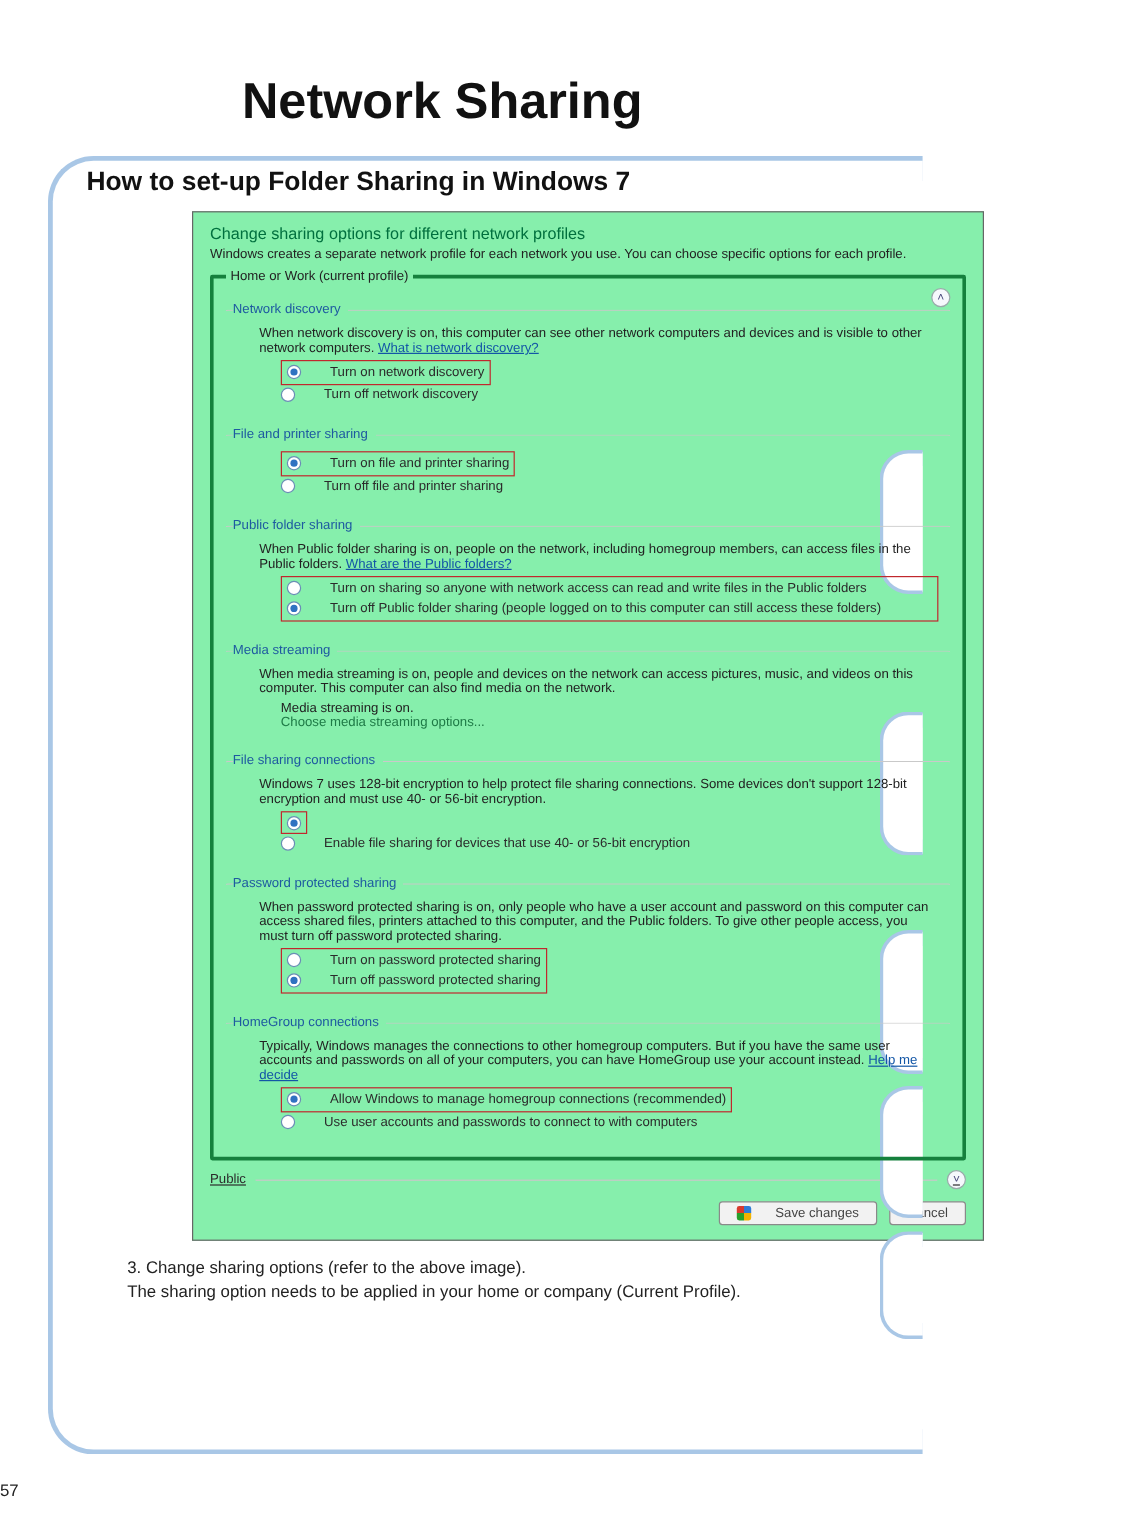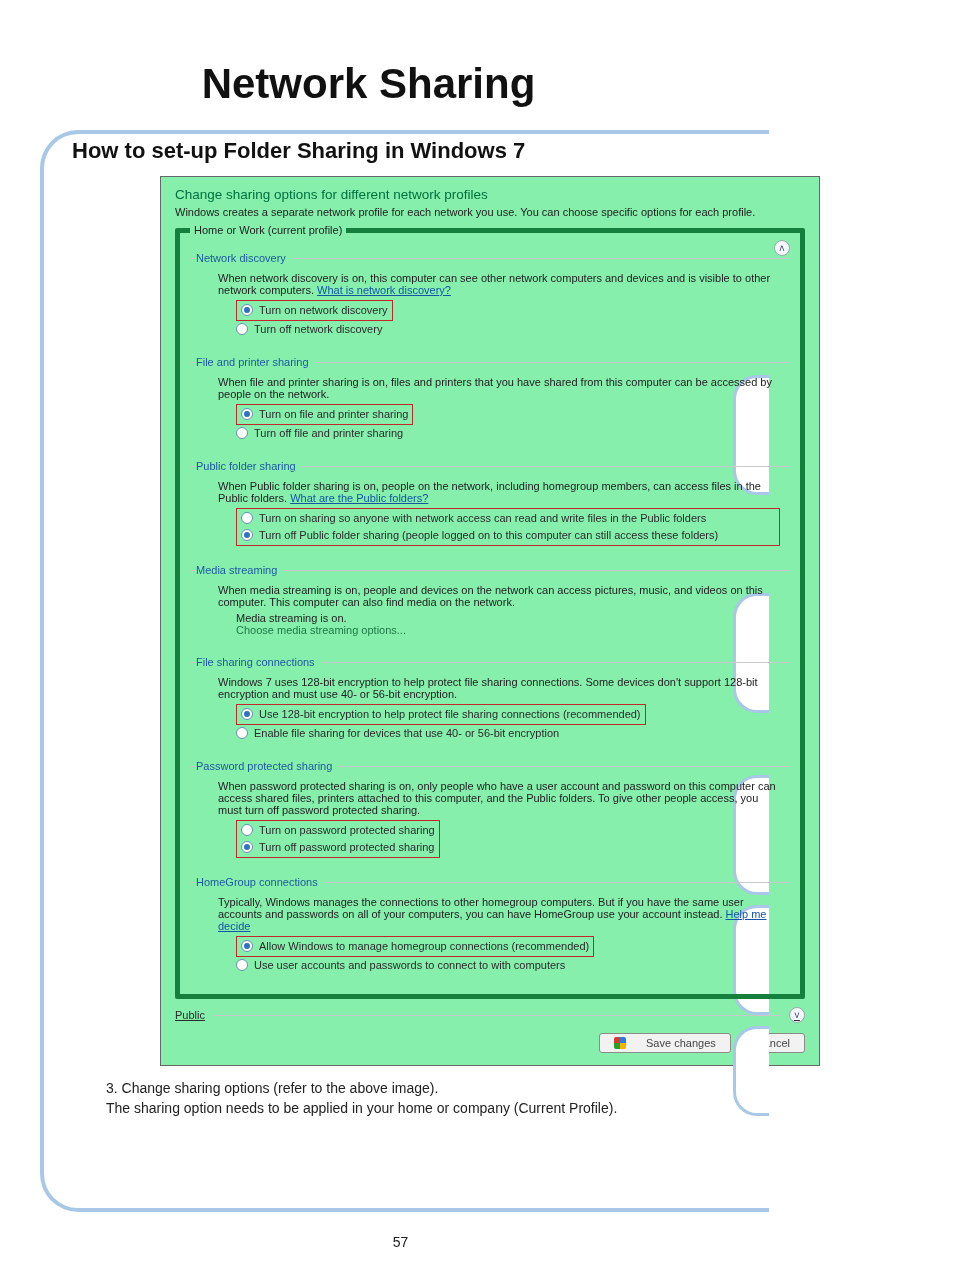--- a/index.html
+++ b/index.html
@@ -72,21 +72,21 @@
     border: 1px solid #666;
     background: #86efac;
     font-size: 11px;
     color: #2b2b2b;
     padding: 10px 14px 12px 14px;
   }
   .dlg-title { color: #00703e; font-size: 13.5px; margin-bottom: 4px; }
   .dlg-sub   { font-size: 11px; color: #222; margin-bottom: 6px; }
 
   fieldset.profile, fieldset.grp {
-    border: 5px solid #15803d;
+    border: 3px solid #15803d;
     border-radius: 2px;
     margin: 6px 0 6px 0;
     padding: 6px 10px 6px 10px;
     position: relative;
   }
   fieldset.profile > legend {
     color: #222; font-size: 11px; padding: 0 4px;
   }
   fieldset.grp { border: none; border-top: 1px solid #c9c9c9; margin-top: 10px; padding-top: 6px; }
   fieldset.grp > legend {
@@ -95,21 +95,21 @@
   .chevron {
     position: absolute; right: 10px; top: 4px;
     width: 16px; height: 16px; border: 1px solid #9aa; border-radius: 50%;
     display: flex; align-items: center; justify-content: center;
     font-size: 10px; color: #447; background: #f5f8fc;
   }
   .desc { margin: 2px 0 4px 18px; font-size: 11px; color: #222; }
   .link { color: #1356a6; text-decoration: underline; cursor: pointer; }
   .radios { margin: 2px 0 2px 36px; }
   .radio-row {
-    display: flex; align-items: flex-start; gap: 6px;
+    display: flex; align-items: flex-start; gap: 24px;
     font-size: 11px; line-height: 15px; padding: 1px 0;
   }
   .radio-dot {
     width: 12px; height: 12px; border: 1px solid #6a8eb5; border-radius: 50%;
     display: inline-flex; align-items: center; justify-content: center; flex: 0 0 12px;
     margin-top: 1px; background: #fff;
   }
   .radio-dot.sel::after {
     content: ""; width: 6px; height: 6px; border-radius: 50%; background: #2f72c1;
   }
@@ -122,21 +122,21 @@
   .win-btn .shield {
     width: 12px; height: 12px; display: inline-block;
     background: conic-gradient(#2e7cd6 0 90deg,#f2b200 90deg 180deg,#27a02b 180deg 270deg,#d73a2e 270deg 360deg);
     border-radius: 2px;
   }
   .public-row { display: flex; align-items: center; text-decoration: underline; }
   .public-row .label { flex: 0 0 auto; margin-right: 8px; }
   .public-row .line  { flex: 1 1 auto; border-top: 1px solid #c9c9c9; height: 0; }
 
   .step-text { font-size: 14px; margin: 4px 0 0 46px; }
-  .page-num { position: absolute; bottom: 22px; width: 100%; left: 16px; text-align: center; font-size: 14px; }
+  .page-num { position: absolute; bottom: 22px; width: 100%; left: 0; text-align: left; font-size: 14px; }
 </style>
 </head>
 <body>
 
 <div class="page">
 
   <h1 class="page-title">Network Sharing</h1>
 
   <div class="border-corner"></div>
   <div class="tab t1"></div>
@@ -170,21 +170,20 @@
           </span>
           <div class="radio-row">
             <span class="radio-dot"></span>
             <span>Turn off network discovery</span>
           </div>
         </div>
       </fieldset>
 
       <fieldset class="grp">
         <legend>File and printer sharing</legend>
-        <div class="desc">When file and printer sharing is on, files and printers that you have shared from this computer can be accessed by people on the network.</div>
         <div class="radios">
           <span class="redbox">
             <span class="radio-row">
               <span class="radio-dot sel"></span>
               <span>Turn on file and printer sharing</span>
             </span>
           </span>
           <div class="radio-row">
             <span class="radio-dot"></span>
             <span>Turn off file and printer sharing</span>
@@ -221,21 +220,20 @@
         </div>
       </fieldset>
 
       <fieldset class="grp">
         <legend>File sharing connections</legend>
         <div class="desc">Windows 7 uses 128-bit encryption to help protect file sharing connections. Some devices don't support 128-bit encryption and must use 40- or 56-bit encryption.</div>
         <div class="radios">
           <span class="redbox">
             <span class="radio-row">
               <span class="radio-dot sel"></span>
-              <span>Use 128-bit encryption to help protect file sharing connections (recommended)</span>
             </span>
           </span>
           <div class="radio-row">
             <span class="radio-dot"></span>
             <span>Enable file sharing for devices that use 40- or 56-bit encryption</span>
           </div>
         </div>
       </fieldset>
 
       <fieldset class="grp">

